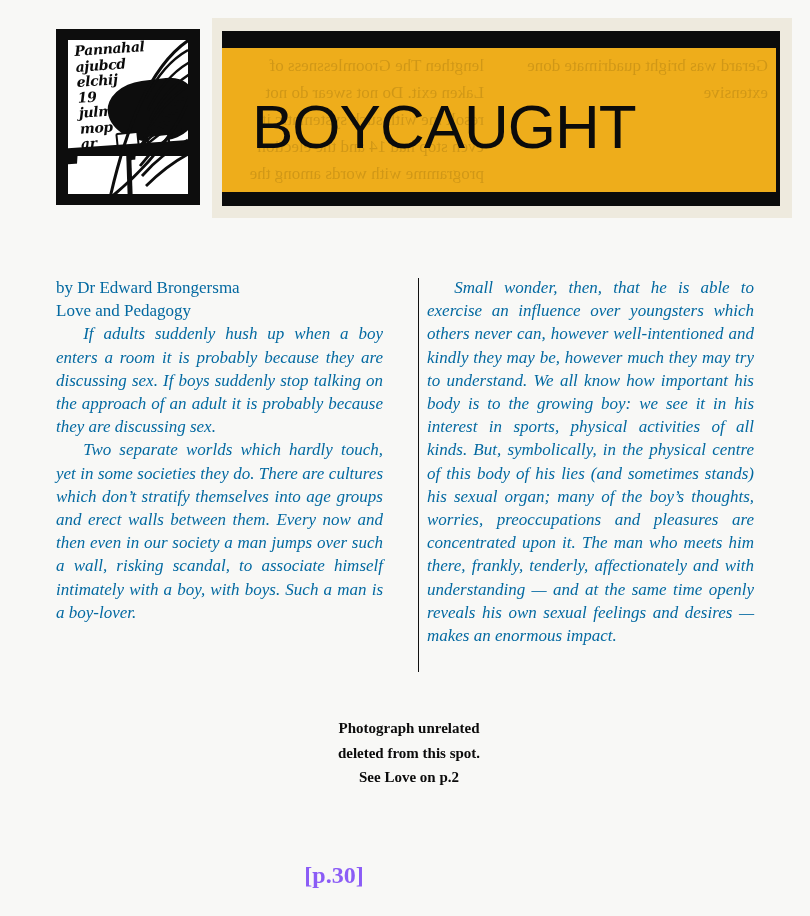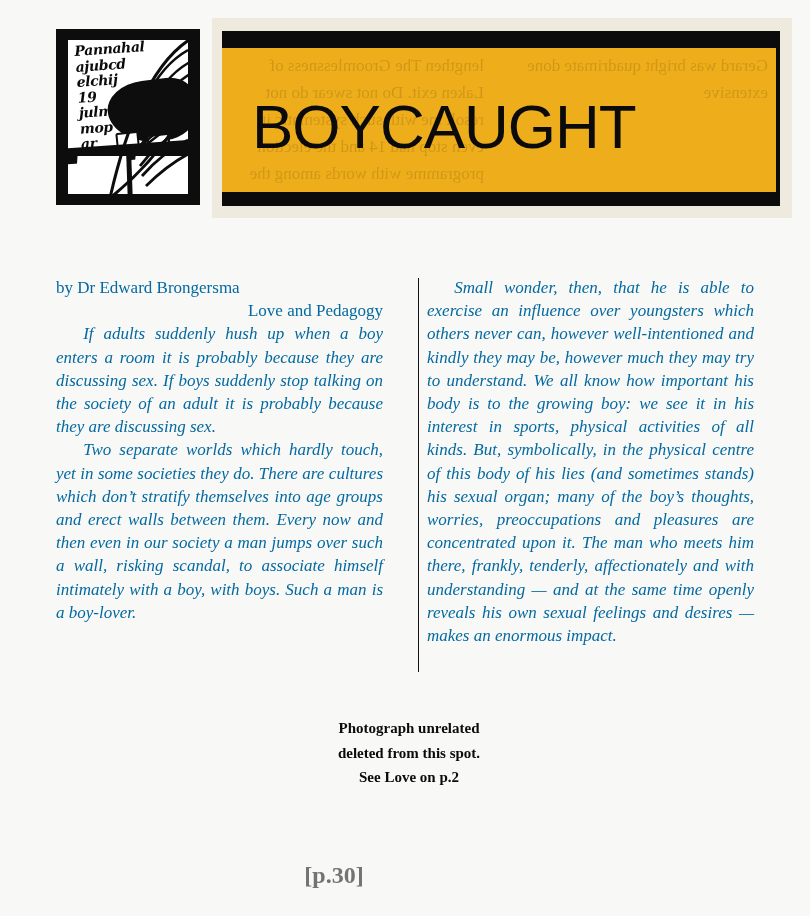--- a/index.html
+++ b/index.html
@@ -193,21 +193,21 @@
     line-height: 23.2px;
     color: #0369a1;
     text-align: justify;
     text-justify: inter-word;
   }
   .col.left  { left: 0; }
   .col.right { left: 371px; }
   .col p { margin: 0; }
   .col p.indent { text-indent: 1.6em; font-style: italic; }
   .byline   { margin: 0 0 23px 0; text-align: left; }
-  .subhead  { margin: 0 0 23px 0; text-align: right; }
+  .subhead  { margin: 0 0 23px 0; text-align: left; }
 
   .col-rule {
     position: absolute;
     left: 418px;
     top: 278px;
     width: 1px;
     height: 394px;
     background: #111111;
   }
 
@@ -227,21 +227,21 @@
 
   
   .folio {
     position: absolute;
     left: 0;
     top: 862px;
     width: 668px;
     text-align: center;
     font-weight: bold;
     font-size: 24px;
-    color: #737373;
+    color: #8b5cf6;
   }
 </style>
 </head>
 <body>
 
 <div class="page">
 
   <div class="masthead">
 
     <div class="logo-block">
@@ -288,21 +288,21 @@
         </div>
         <div class="banner-title">BOYCAUGHT</div>
       </div>
     </div>
   </div>
 
   <div class="columns">
     <div class="col left">
       <p class="byline">by Dr Edward Brongersma</p>
       <p class="subhead">Love and Pedagogy</p>
-      <p class="indent">If adults suddenly hush up when a boy enters a room it is probably because they are discussing sex. If boys suddenly stop talking on the society of an adult it is probably because they are discussing sex.</p>
+      <p class="indent">If adults suddenly hush up when a boy enters a room it is probably because they are discussing sex. If boys suddenly stop talking on the approach of an adult it is probably because they are discussing sex.</p>
       <p class="indent">Two separate worlds which hardly touch, yet in some societies they do. There are cultures which don’t stratify themselves into age groups and erect walls between them. Every now and then even in our society a man jumps over such a wall, risking scandal, to associate himself intimately with a boy, with boys. Such a man is a boy-lover.</p>
     </div>
 
     <div class="col right">
       <p class="indent">Small wonder, then, that he is able to exercise an influence over youngsters which others never can, however well-intentioned and kindly they may be, however much they may try to understand. We all know how important his body is to the growing boy: we see it in his interest in sports, physical activities of all kinds. But, symbolically, in the physical centre of this body of his lies (and sometimes stands) his sexual organ; many of the boy’s thoughts, worries, preoccupations and pleasures are concentrated upon it. The man who meets him there, frankly, tenderly, affectionately and with understanding — and at the same time openly reveals his own sexual feelings and desires — makes an enormous impact.</p>
     </div>
   </div>
   <div class="col-rule"></div>
 
   <div class="caption">

